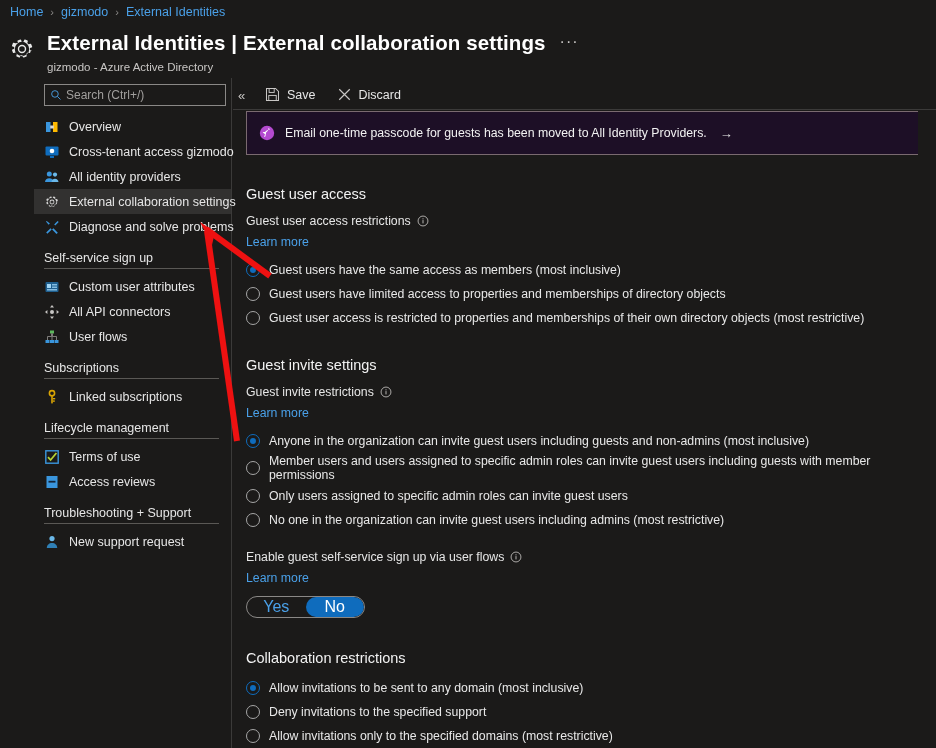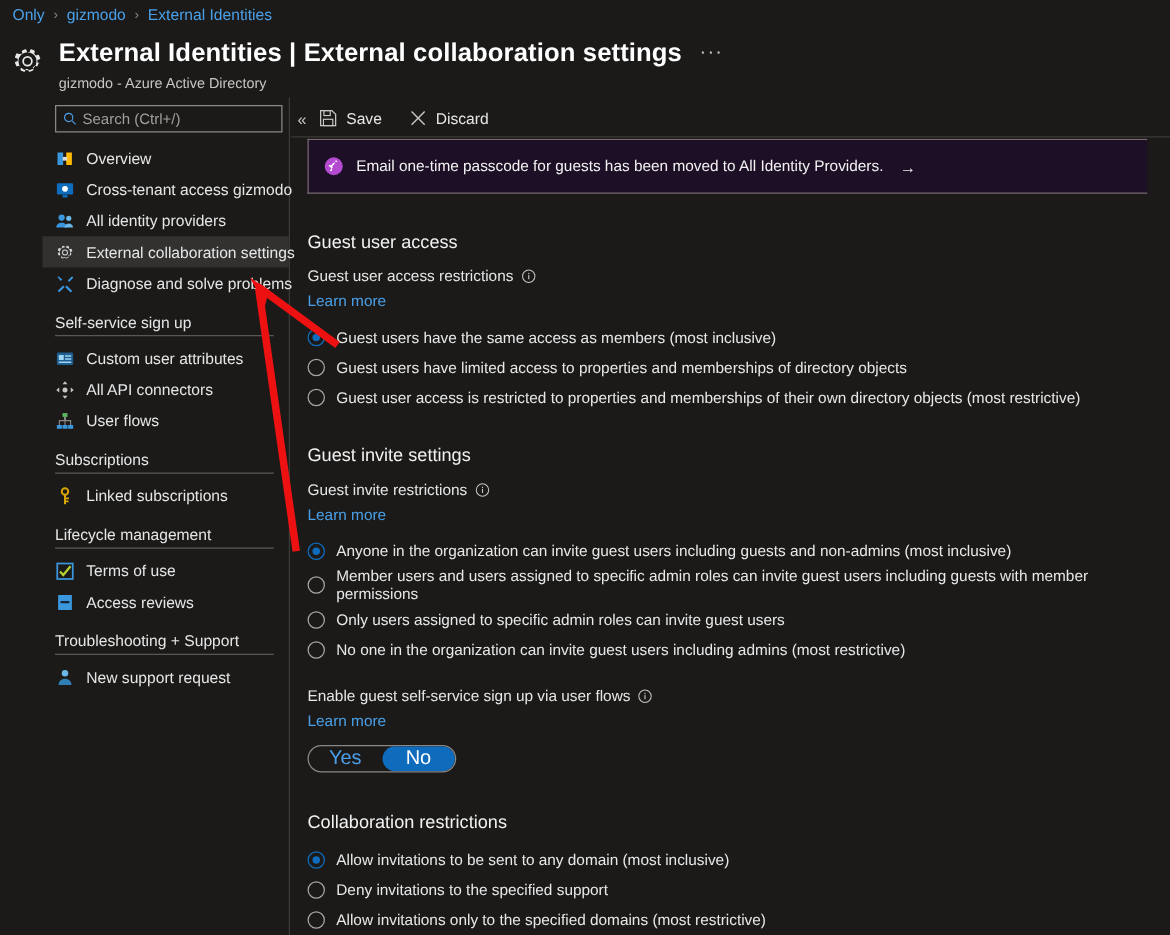--- a/index.html
+++ b/index.html
@@ -87,21 +87,21 @@
   .nav-divider {
     height: 1px; background: #5a5855;
     margin: 0 12px 5px 10px;
   }
 
   
   .cmdbar {
     position: absolute; left: 233px; top: 80px;
     width: 703px; height: 30px;
     display: flex; align-items: center; gap: 6px;
-    padding-left: 16px;
+    padding-left: 26px;
     border-bottom: 1px solid #3b3a39;
   }
   .cmd-btn {
     display: flex; align-items: center; gap: 7px;
     padding: 3px 9px 3px 6px; cursor: pointer;
     font-size: 12.5px; color: #e6e6e6;
   }
   .cmd-ico { width: 15px; height: 15px; flex: none; }
 
   
@@ -172,21 +172,21 @@
     position: absolute; left: 0; top: 0;
     width: 936px; height: 748px; pointer-events: none;
   }
 </style>
 </head>
 <body>
 
 <div id="app">
 
   <div class="breadcrumb">
-    <span class="crumb">Only</span>
+    <span class="crumb">Home</span>
     <span class="crumb-sep">›</span>
     <span class="crumb">gizmodo</span>
     <span class="crumb-sep">›</span>
     <span class="crumb">External Identities</span>
   </div>
 
   <div class="title-row">
     <svg class="title-gear" viewBox="0 0 24 24">
       <path d="M12 8.4a3.6 3.6 0 1 0 0 7.2 3.6 3.6 0 0 0 0-7.2zm0 6a2.4 2.4 0 1 1 0-4.8 2.4 2.4 0 0 1 0 4.8z" fill="#e8e8e8"></path>
       <path d="M20.3 13.3l-1.5-.5a6.9 6.9 0 0 0 0-1.6l1.5-.5a.6.6 0 0 0 .4-.8l-.8-2a.6.6 0 0 0-.7-.35l-1.5.45a7.2 7.2 0 0 0-1.15-1.15l.45-1.5a.6.6 0 0 0-.35-.7l-2-.8a.6.6 0 0 0-.8.4l-.5 1.5a6.9 6.9 0 0 0-1.6 0l-.5-1.5a.6.6 0 0 0-.8-.4l-2 .8a.6.6 0 0 0-.35.7l.45 1.5A7.2 7.2 0 0 0 6.45 7.05L4.95 6.6a.6.6 0 0 0-.7.35l-.8 2a.6.6 0 0 0 .4.8l1.5.5a6.9 6.9 0 0 0 0 1.6l-1.5.5a.6.6 0 0 0-.4.8l.8 2a.6.6 0 0 0 .7.35l1.5-.45a7.2 7.2 0 0 0 1.15 1.15l-.45 1.5a.6.6 0 0 0 .35.7l2 .8a.6.6 0 0 0 .8-.4l.5-1.5a6.9 6.9 0 0 0 1.6 0l.5 1.5a.6.6 0 0 0 .8.4l2-.8a.6.6 0 0 0 .35-.7l-.45-1.5a7.2 7.2 0 0 0 1.15-1.15l1.5.45a.6.6 0 0 0 .7-.35l.8-2a.6.6 0 0 0-.4-.8zM12 18.2a6.2 6.2 0 1 1 0-12.4 6.2 6.2 0 0 1 0 12.4z" fill="#e8e8e8"></path>

